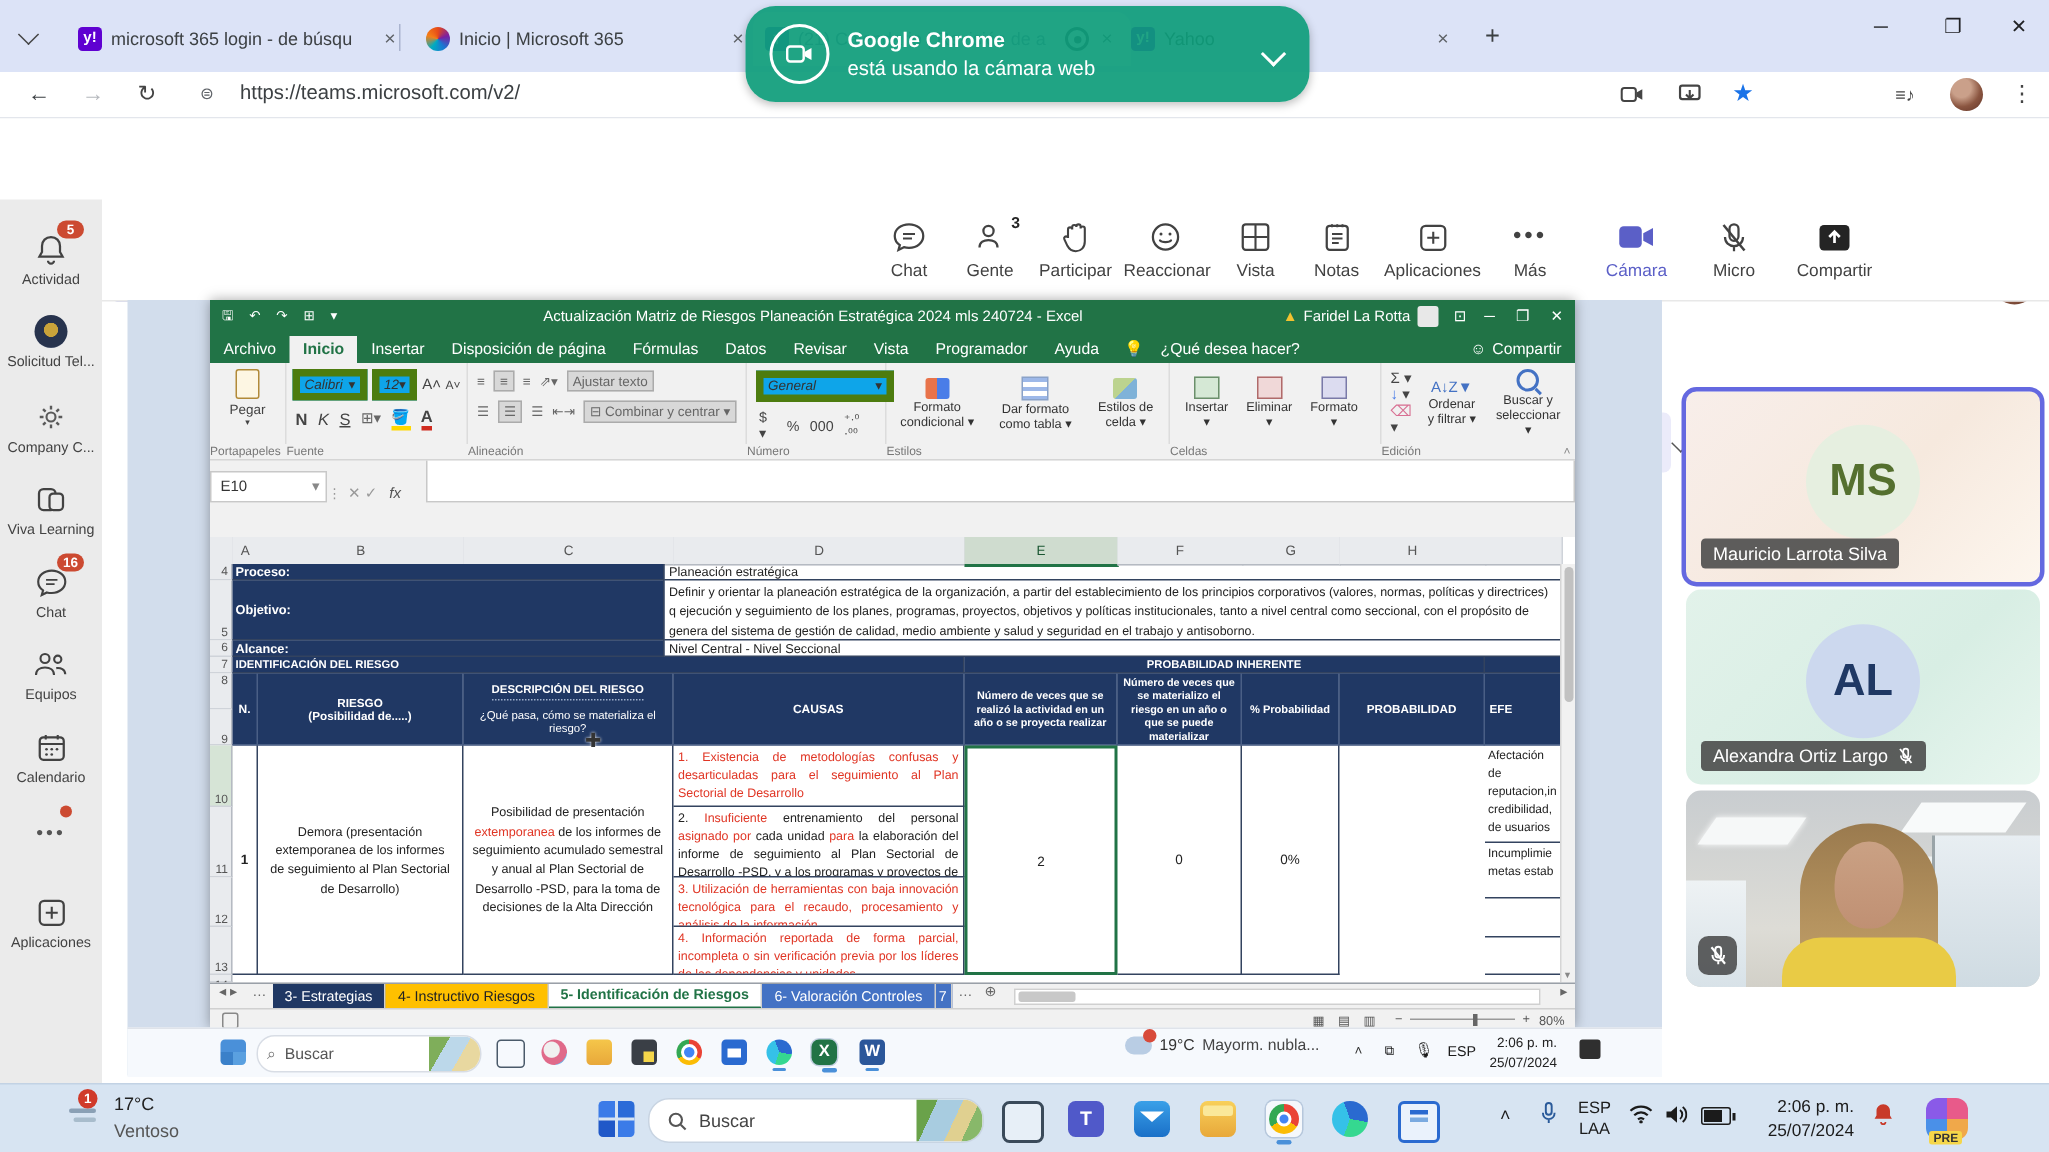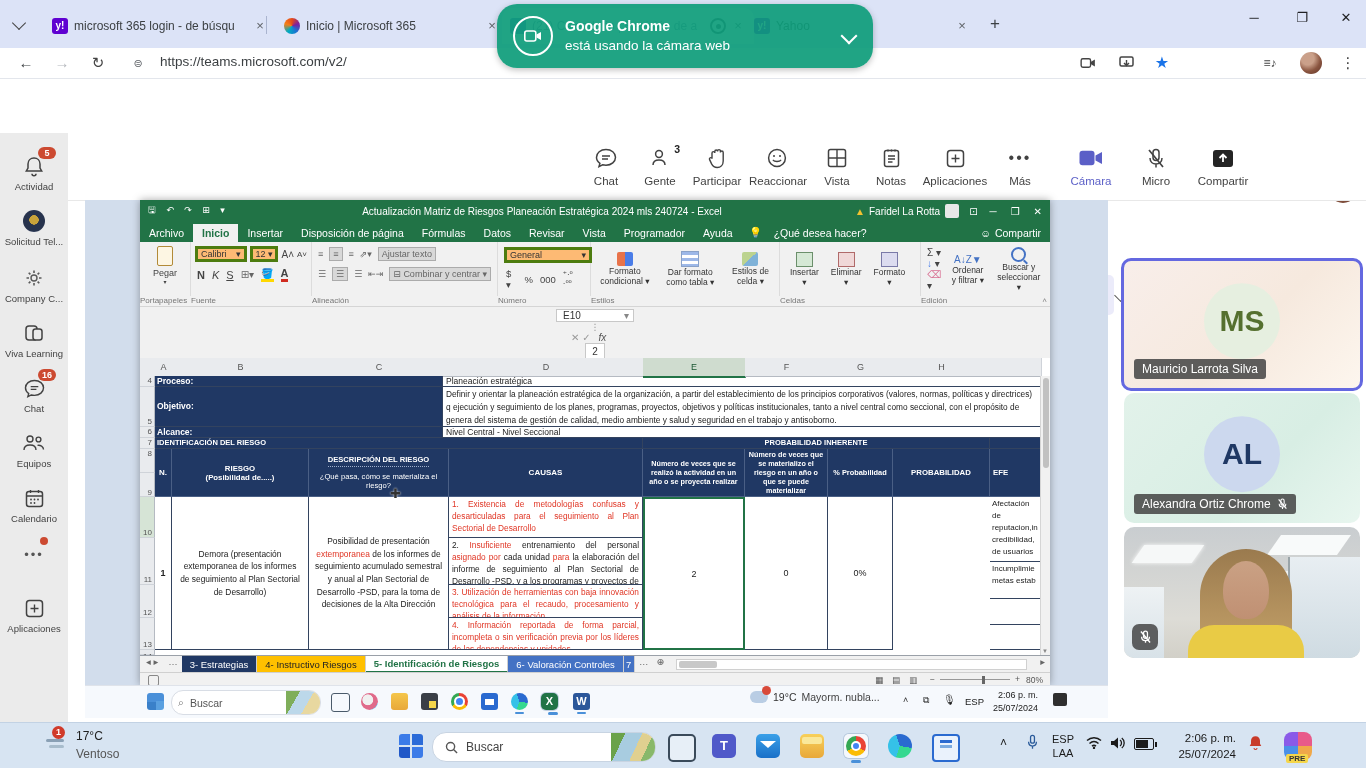--- a/index.html
+++ b/index.html
@@ -71,23 +71,23 @@
   #stage{left:85px;top:200px;width:1023px;height:517px;background:#d2ddec;}
   
   #excel{position:absolute;left:55px;top:0;width:910px;height:485px;background:#f1f1f1;box-shadow:0 0 8px rgba(0,0,0,.35);}
   #xl-title{height:22px;background:#217346;color:#fff;font-size:10px;display:flex;align-items:center;}
   #xl-menu{height:20px;background:#217346;color:#fff;font-size:10.5px;display:flex;align-items:flex-end;}
   .xtab{padding:3px 9px;}
   .xtab.on{background:#f1f1f1;color:#217346;font-weight:bold;}
   #xl-ribbon{position:relative;height:64px;background:#f1f1f1;border-bottom:1px solid #d5d5d5;font-size:9px;color:#444;}
   .grp{position:absolute;top:0;height:54px;border-right:1px solid #dcdcdc;}
   .grplb{position:absolute;top:54px;width:100%;text-align:left;font-size:8px;color:#777;}
-  .rbtn{background:#fdba74;border:3px solid #4d7c0f;font-size:9px;padding:0 3px;color:#333;}
+  .rbtn{background:#0ea5e9;border:5px solid #4d7c0f;font-size:9px;padding:0 3px;color:#333;font-style:italic;}
   .hl{background:#d8d8d8;border:1px solid #ababab;font-size:9px;padding:1px 3px;}
-  #xl-fbar{height:26px;background:#f1f1f1;display:flex;align-items:center;padding-top:2px;flex-direction:column;}
+  #xl-fbar{height:26px;background:#f1f1f1;display:flex;align-items:flex-end;padding-top:2px;}
   #namebox{width:70px;height:19px;background:#fff;border:1px solid #c8c8c8;font-size:10px;display:flex;align-items:center;padding-left:6px;color:#333;}
   #fx-input{flex:1;height:40px;background:#fff;border:1px solid #c8c8c8;font-size:10px;padding:2px 6px;color:#333;}
   
   #xl-grid{position:absolute;left:0;top:158px;width:910px;height:297px;background:#fff;overflow:hidden;}
   .colhdr{position:absolute;top:0;height:18px;background:#e9ebee;border-right:1px solid #cfd3d9;border-bottom:1px solid #b5bac2;
       font-size:9px;color:#555;text-align:center;line-height:18px;}
   .colhdr.sel{background:#cfdccf;color:#1a5632;border-bottom:2px solid #217346;}
   .rowhdr{position:absolute;left:0;width:15px;background:#e9ebee;border-bottom:1px solid #cfd3d9;border-right:1px solid #b5bac2;
       font-size:8px;color:#555;text-align:right;padding-right:2px;box-sizing:border-box;}
   .navy{background:#203864;color:#fff;}
@@ -707,21 +707,21 @@
       </div>
     <div class="namechip">
         <span>Mauricio Larrota Silva</span>
       </div>
   </div>
   <div class="tile" style="top:393px;height:130px;background:linear-gradient(135deg,#e2f2ea,#d8eee4 60%,#e8f6ef);">
     <div class="avatar" style="background:#ccd8ee;color:#1f3864;">
         <span>AL</span>
       </div>
     <div class="namechip">
-        <span>Alexandra Ortiz Chrome</span>
+        <span>Alexandra Ortiz Largo</span>
       <svg width="11" height="12" viewBox="0 0 20 21">
           <rect x="7" y="1.5" width="6" height="11" rx="3" fill="none" stroke="#fff" stroke-width="2"></rect>
           <path d="M4 10 c0 3.8 2.7 6 6 6 s6-2.2 6-6 M10 16 v3.5" fill="none" stroke="#fff" stroke-width="2"></path>
           <path d="M3 2 L17 19" stroke="#fff" stroke-width="2.2"></path>
         </svg>
     </div>
   </div>
   <div class="tile" style="top:527px;height:131px;background:linear-gradient(#c9cdd0,#dddcd6 70%,#d2d0c8);">
 
     <div class="abs" style="left:14px;top:18px;width:60px;height:18px;background:#f6f8f8;transform:skewX(-35deg);box-shadow:0 0 4px #fff;"></div>

